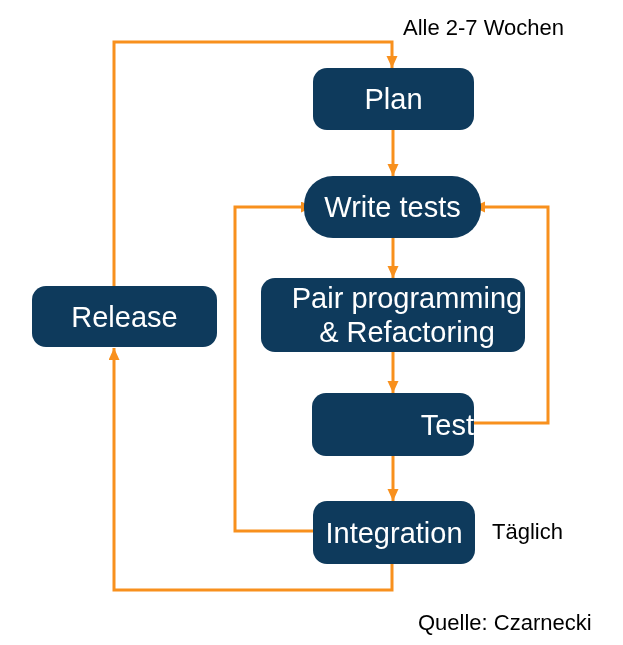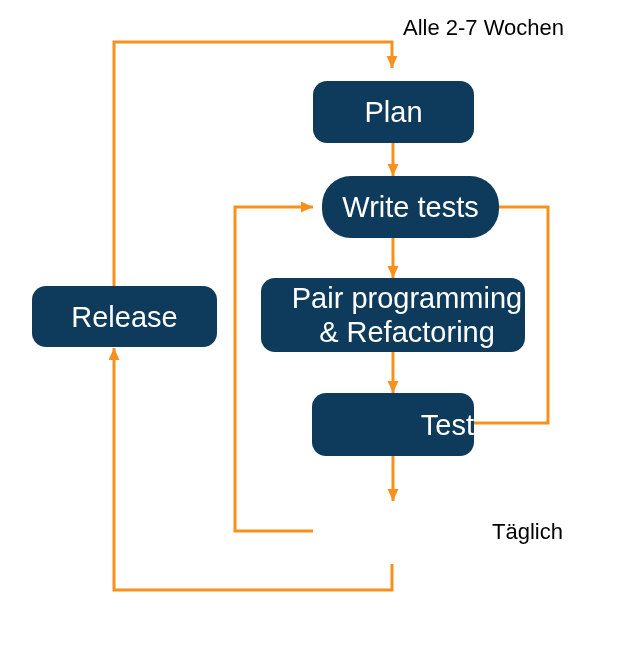--- a/index.html
+++ b/index.html
@@ -42,22 +42,22 @@
     line-height: 34px;
     box-sizing: border-box;
   }
   .flabel {
     position: absolute;
     color: var(--label_text, #000000);
     font-size: 22px;
     line-height: 26px;
     white-space: nowrap;
   }
-  #n-plan        { left: 313px; top:  68px; width: 161px; height: 62px; margin-top: 13px; }
-  #n-write       { left: 322px; top: 176px; width: 177px; height: 62px; border-radius: 29px; }
+  #n-plan        { left: 313px; top:  68px; width: 161px; height: 62px; }
+  #n-write       { left: 304px; top: 176px; width: 177px; height: 62px; border-radius: 29px; }
   #n-pair        { left: 261px; top: 278px; width: 264px; height: 74px; padding-left: 28px; }
   #n-test        { left: 312px; top: 393px; width: 162px; height: 63px; align-items: flex-end; }
   #n-integration { left: 313px; top: 501px; width: 162px; height: 63px; }
   #n-release     { left:  32px; top: 286px; width: 185px; height: 61px; }
   #l-cycle  { left: 403px; top:  15px; }
   #l-daily  { left: 492px; top: 519px; }
   #l-source { left: 418px; top: 610px; }
 </style>
 </head>
 <body>
@@ -90,23 +90,27 @@
 
   <div class="node" id="n-pair">
     <span>Pair programming</span>
     <span>&amp; Refactoring</span>
   </div>
 
   <div class="node" id="n-test">
     <span>Test</span>
   </div>
 
+  <div class="node" id="n-integration">
+    <span>Integration</span>
+  </div>
 
   <div class="node" id="n-release">
     <span>Release</span>
   </div>
 
   <div class="flabel" id="l-cycle">Alle 2-7 Wochen</div>
 
   <div class="flabel" id="l-daily">Täglich</div>
 
+  <div class="flabel" id="l-source">Quelle: Czarnecki</div>
 
 </div>
 
 </body></html>

